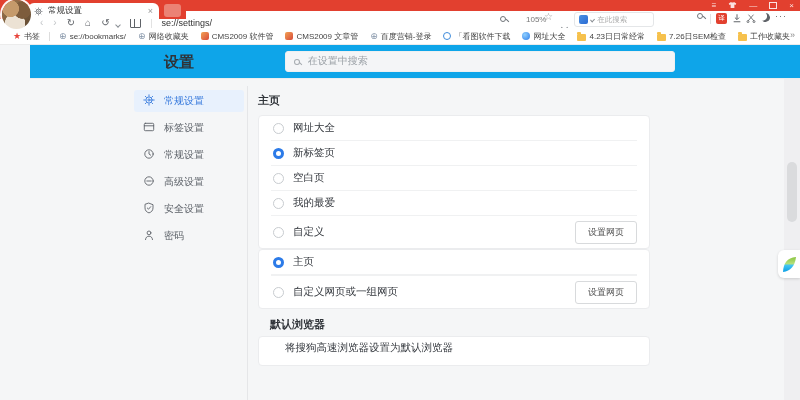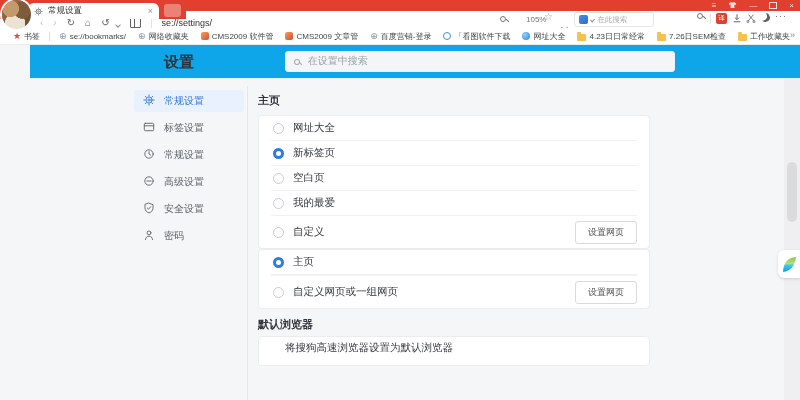--- a/index.html
+++ b/index.html
@@ -74,21 +74,21 @@
   .sidebar{position:absolute;left:134px;top:90px;width:110px;}
   .side-item{height:22px;border-radius:3px;display:flex;align-items:center;gap:9px;padding-left:9px;margin-bottom:5px;
              color:#5d6269;font-size:10px;cursor:default;}
   .side-item.sel{background:#e8f1fd;color:#3478dc;}
   .side-item svg{flex:none;}
   .side-div{position:absolute;left:247px;top:86px;width:1px;height:314px;background:#e5e6e8;}
   
   .main{position:absolute;left:258px;top:78px;width:392px;}
   .section-heading{font-size:11px;font-weight:700;color:#32363b;line-height:13px;margin:16px 0 8px;}
   .sec2 .section-heading{margin:13px 0 6px;}
-  .sec3 .section-heading{margin:9px 0 5px;}
+  .sec3 .section-heading{margin:9px 12px 5px;}
   .card{background:#fff;border:1px solid #ebecee;border-radius:4px;}
   .opt-row{height:24px;display:flex;align-items:center;gap:9px;padding:0 8px 0 14px;}
   .opt-row.tall{height:32px;}
   .opt-row.clip{height:auto;padding:4px 8px 10px 26px;}
   .row-div{height:1px;background:#f0f1f2;margin:0 12px;}
   .radio{width:11px;height:11px;border-radius:50%;box-sizing:border-box;background:#fff;flex:none;}
   .radio.on{border:3.5px solid #2c7be8;}
   .radio.off{border:1px solid #c8ccd0;}
   .opt-label{font-size:10.5px;color:#33373d;flex:1;}
   .btn{font-size:9px;color:#555;background:#fff;border:1px solid #d8dadc;border-radius:3px;padding:4px 12px;margin-right:4px;

